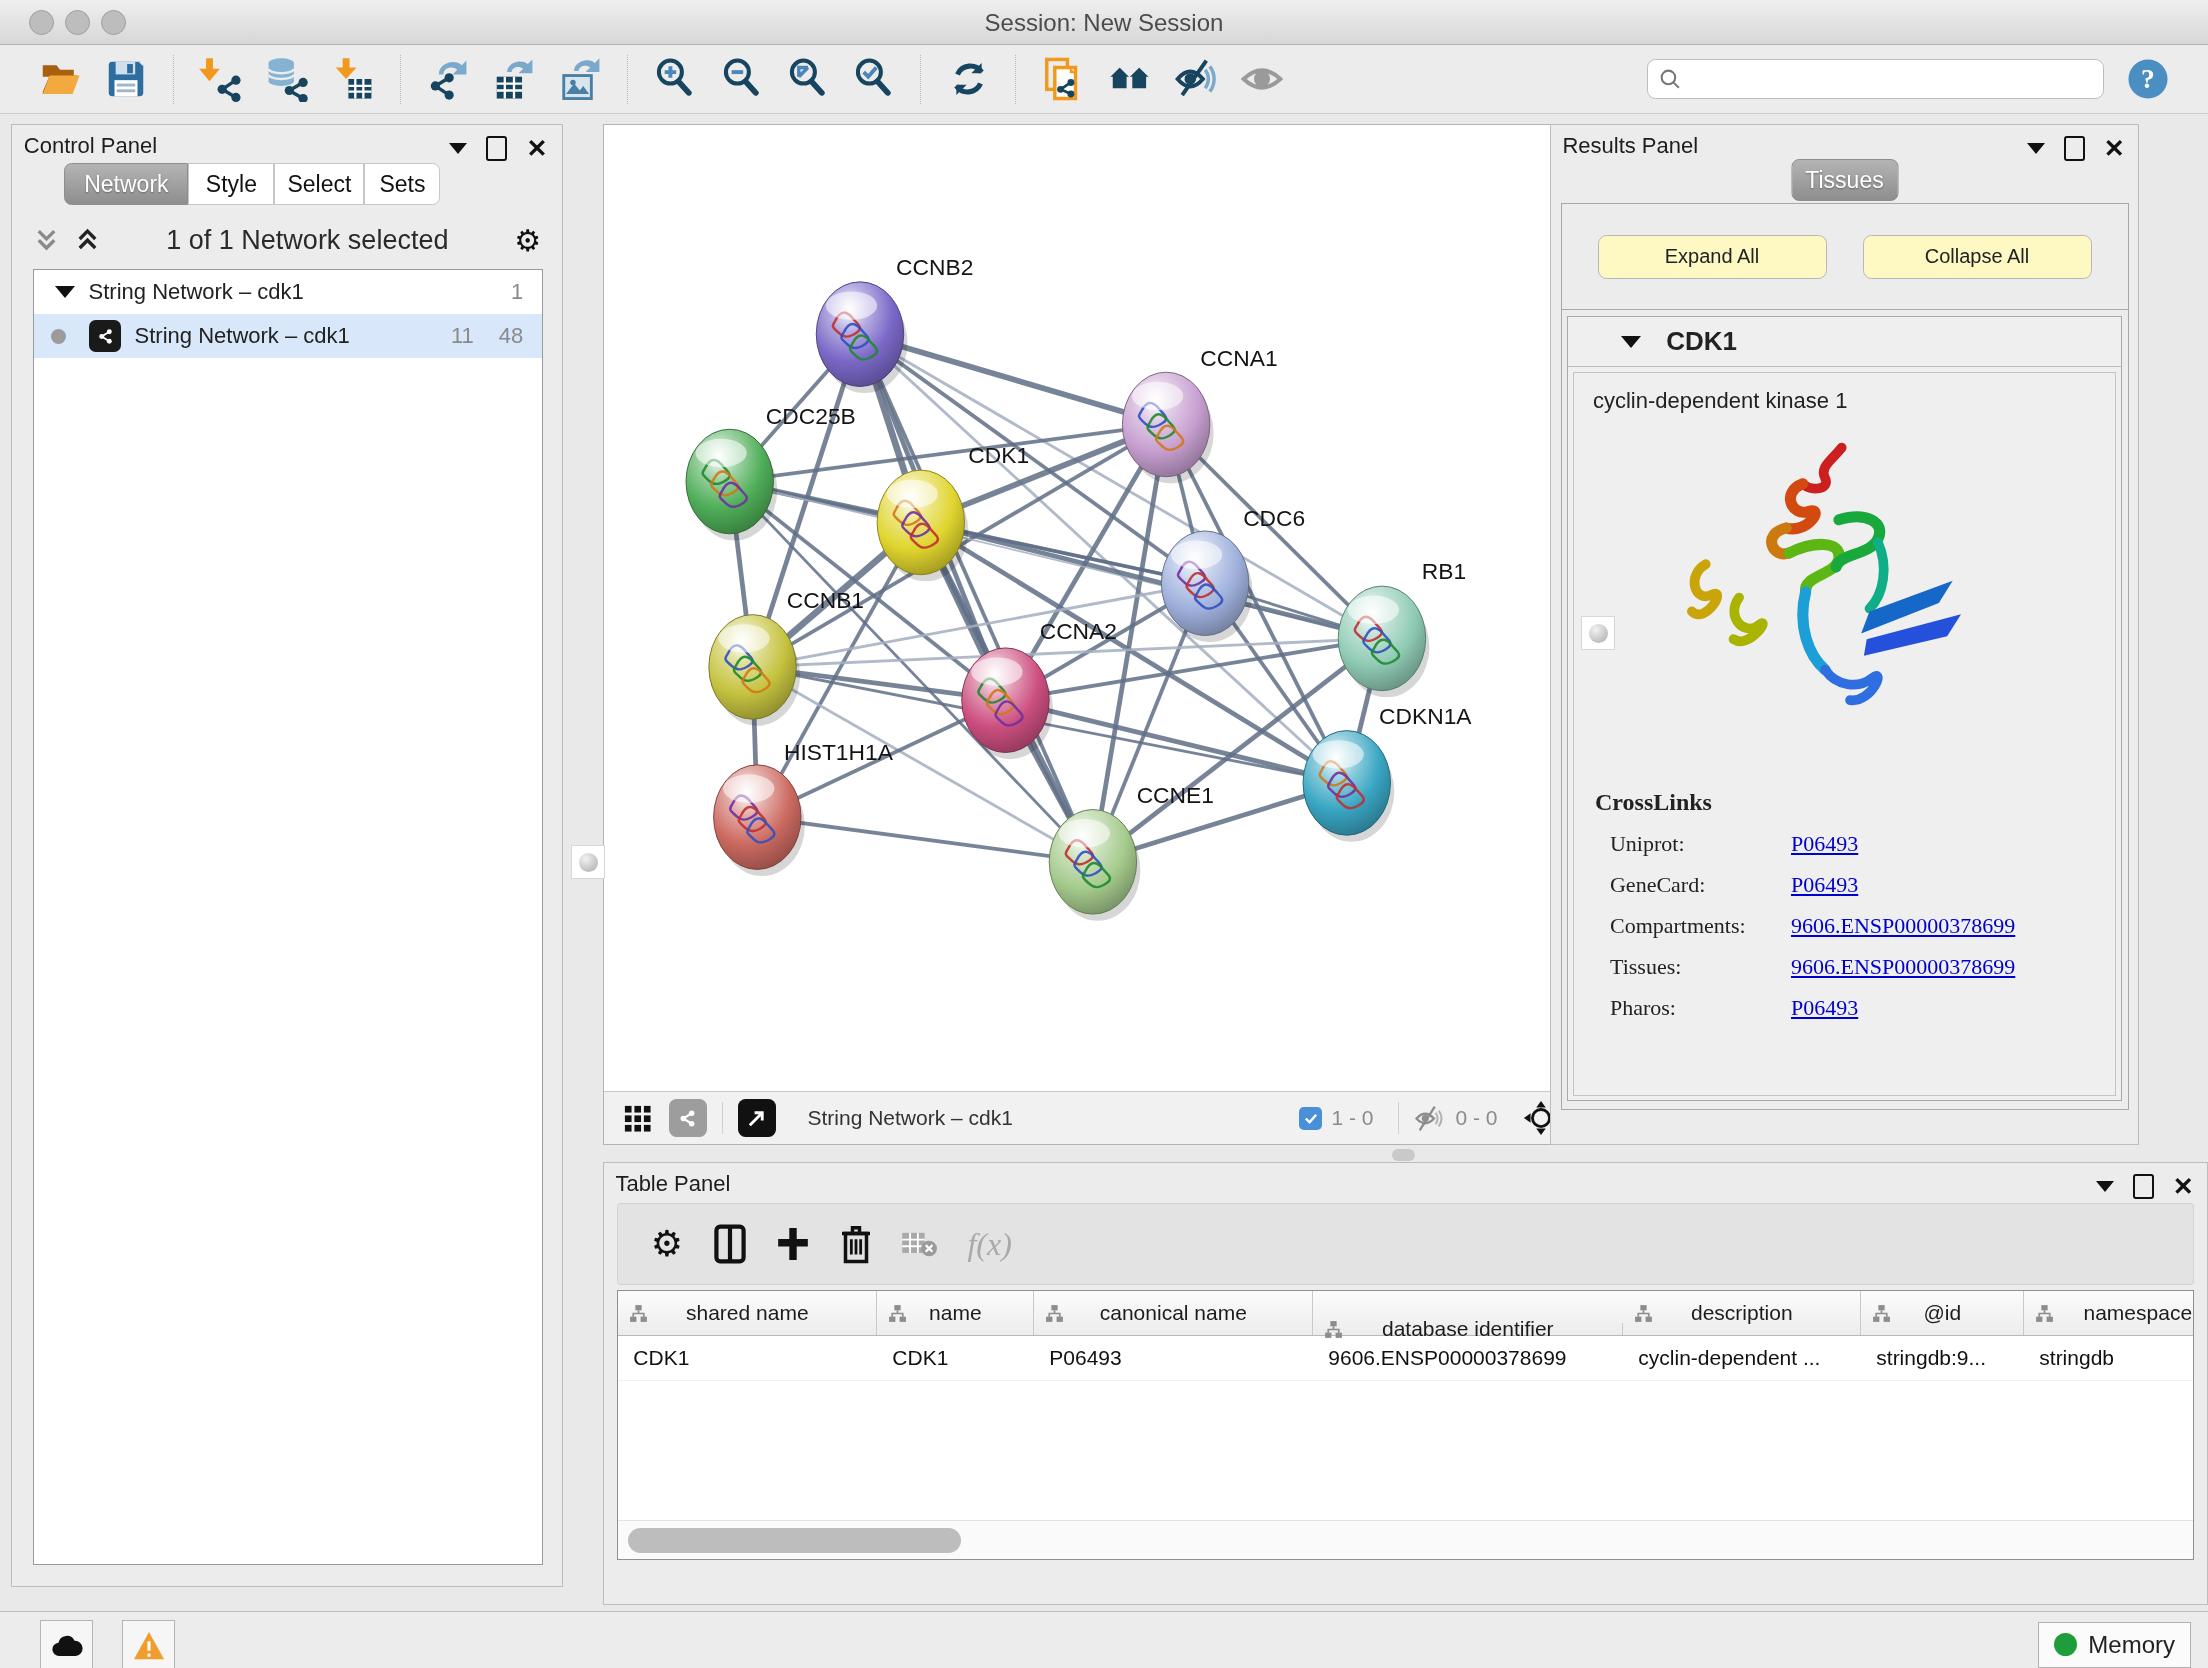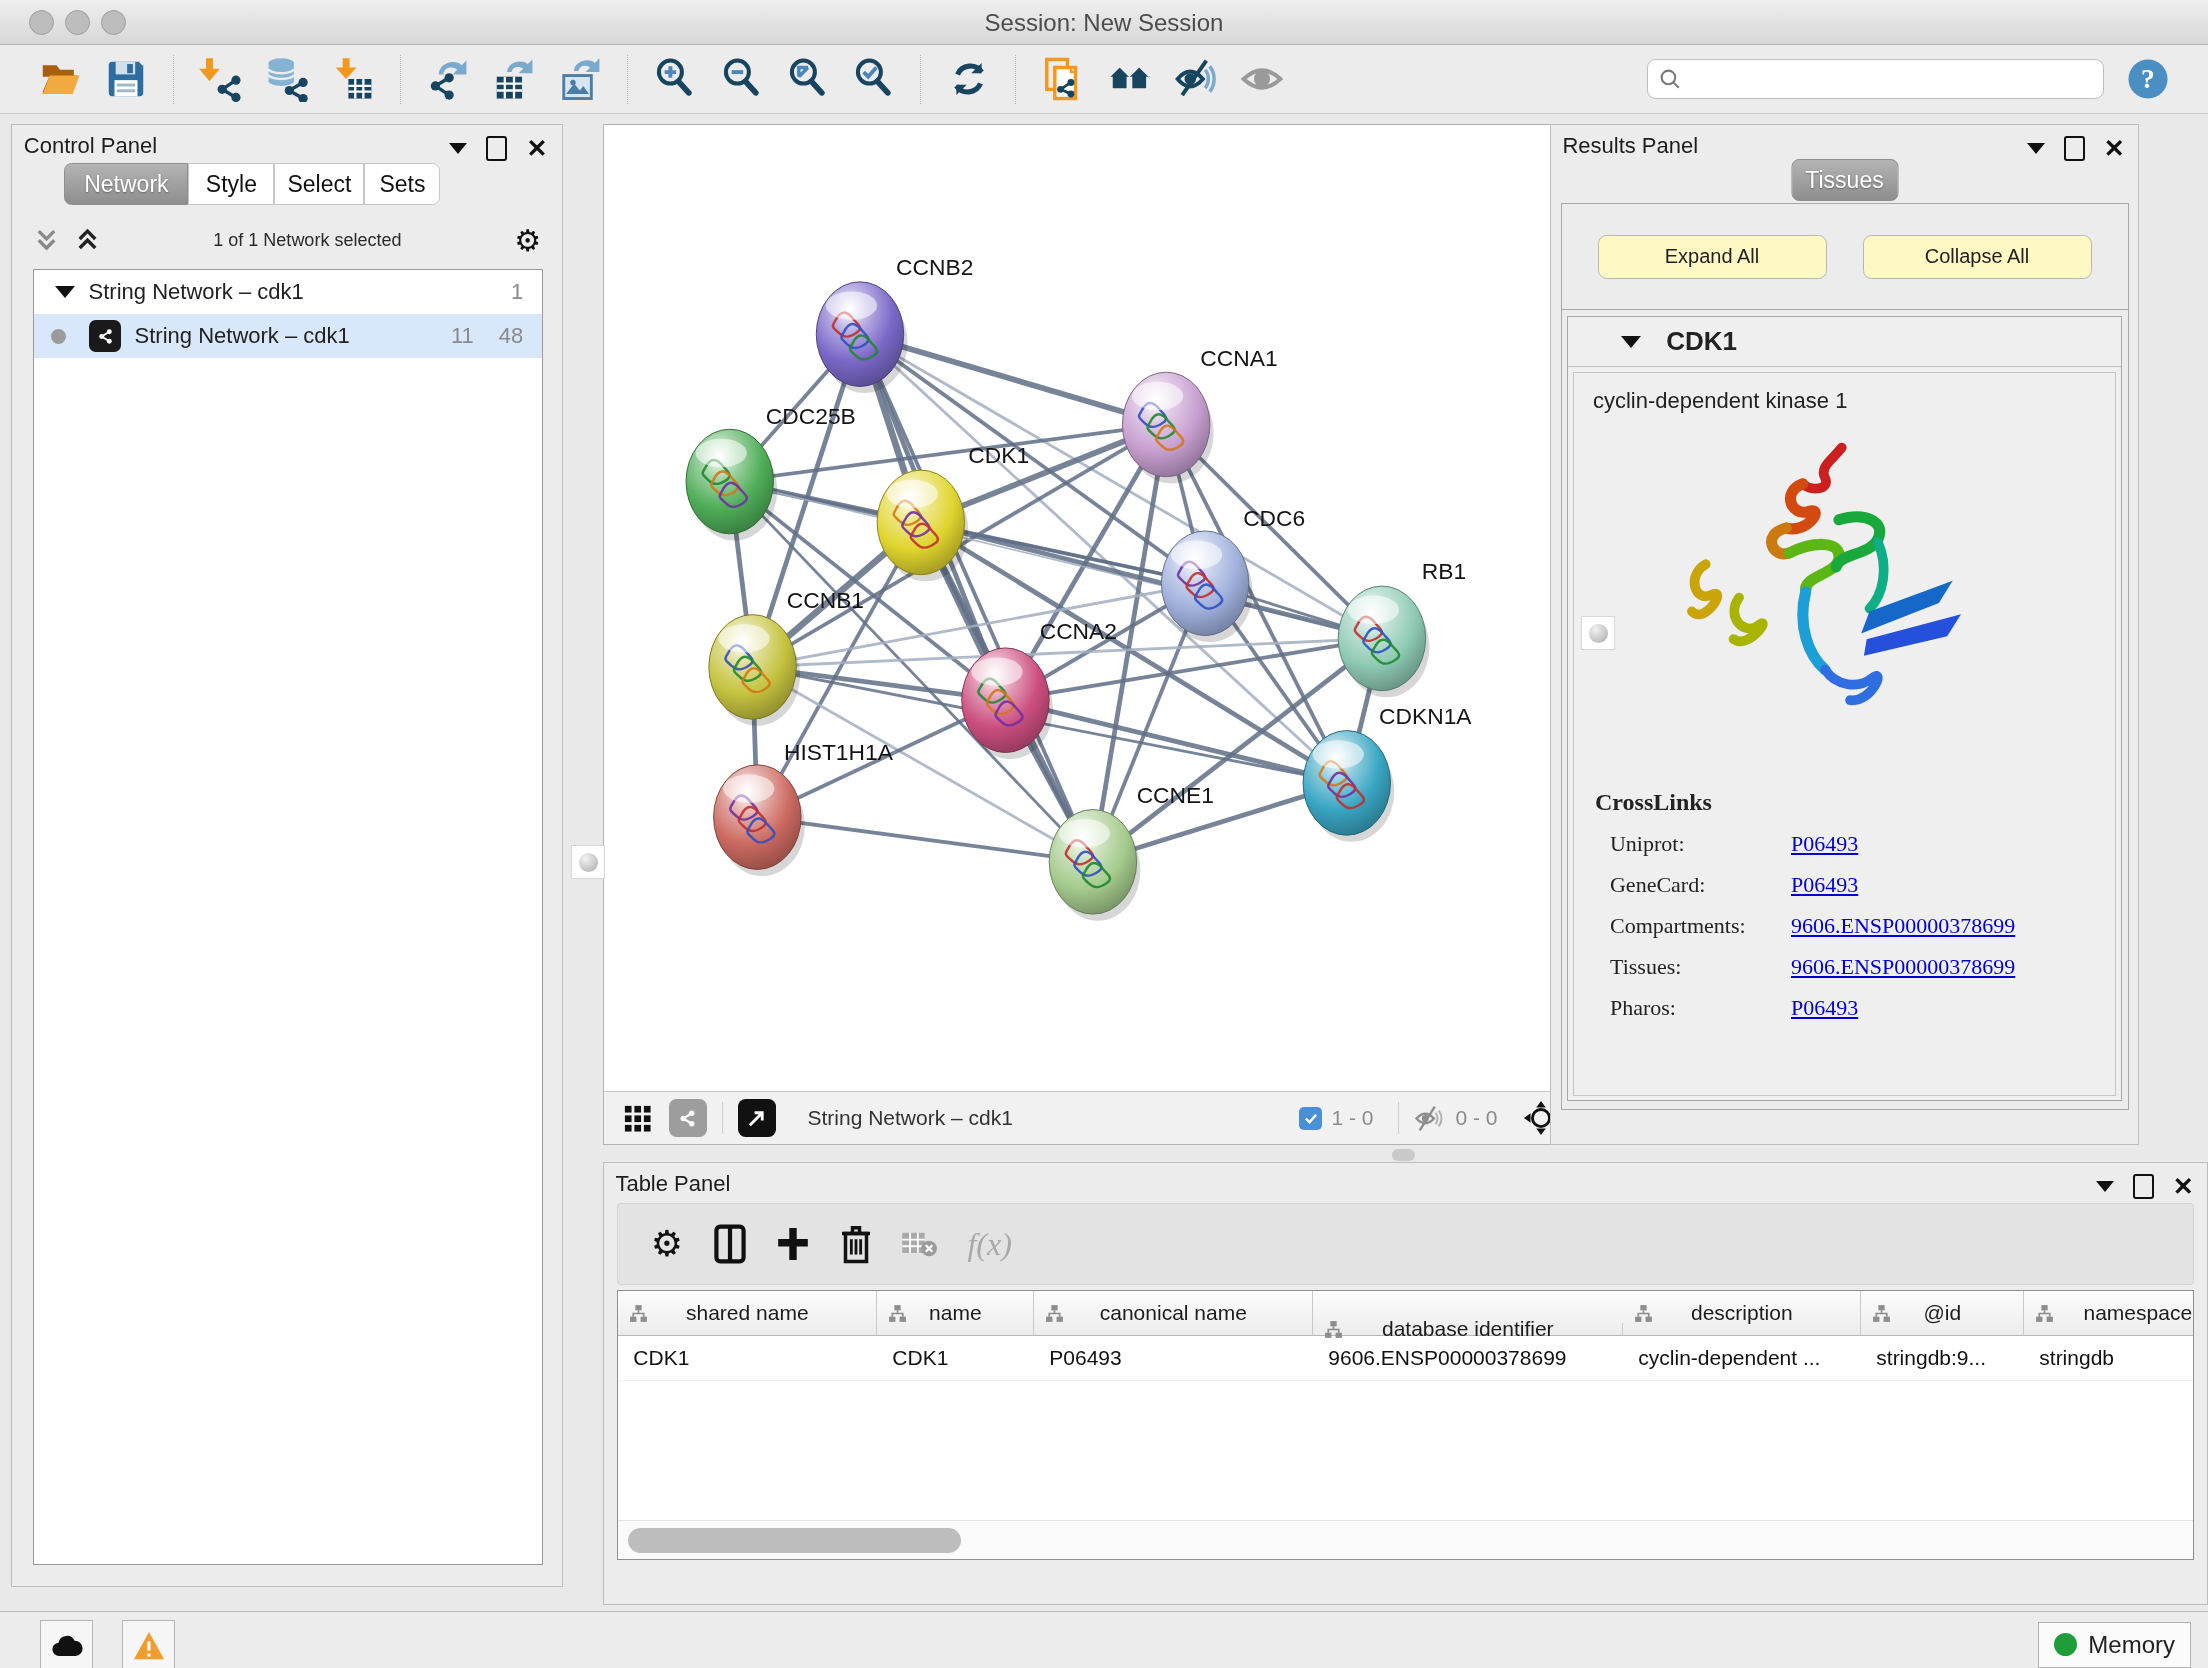--- a/index.html
+++ b/index.html
@@ -32,21 +32,21 @@
   .tab.active{background:linear-gradient(#b4b4b4,#8e8e8e);color:#fff;border-color:#8e8e8e;
     text-shadow:0 1px 1.9px rgba(0,0,0,.35);}
   
   #control-panel{position:absolute;left:11.4px;top:124px;width:552px;height:1463px;
     background:#ececec;border:1px solid #bdbdbd;box-sizing:border-box;}
   #cp-tabs{position:absolute;left:52px;top:38px;display:flex;}
   #cp-tabs .tab:first-child{border-radius:7.6px 0 0 7.6px;}
   #cp-tabs .tab:last-child{border-radius:0 7.6px 7.6px 0;}
   #cp-body{position:absolute;left:13.3px;top:91px;width:523px;height:1354px;background:#ececec;}
   #cp-subrow{display:flex;align-items:center;height:48px;padding:0 7.6px;}
-  #cp-substatus{flex:1;text-align:center;font-size:18px;color:#2a2a2a;}
+  #cp-substatus{flex:1;text-align:center;font-size:27px;color:#2a2a2a;}
   #cp-tree{position:absolute;left:7.6px;top:53px;width:508px;height:1294px;background:#fff;
     border:1px solid #9a9a9a;overflow:hidden;}
   .tree-row{height:44px;display:flex;align-items:center;font-size:22px;}
   .tree-row .cnt{color:#8a8a8a;margin-left:auto;}
   .tree-row.selected{background:#d9e7fb;}
   .disc{width:0;height:0;border-left:10.5px solid transparent;border-right:10.5px solid transparent;
     border-top:12.4px solid #111;margin:0 13.3px 0 21px;}
   .dot{width:15px;height:15px;border-radius:50%;background:#9b9b9b;margin:0 23px 0 17px;}
   .share-badge{width:32px;height:32px;border-radius:6.7px;background:#1a1a1a;margin-right:13.3px;
     display:flex;align-items:center;justify-content:center;}

